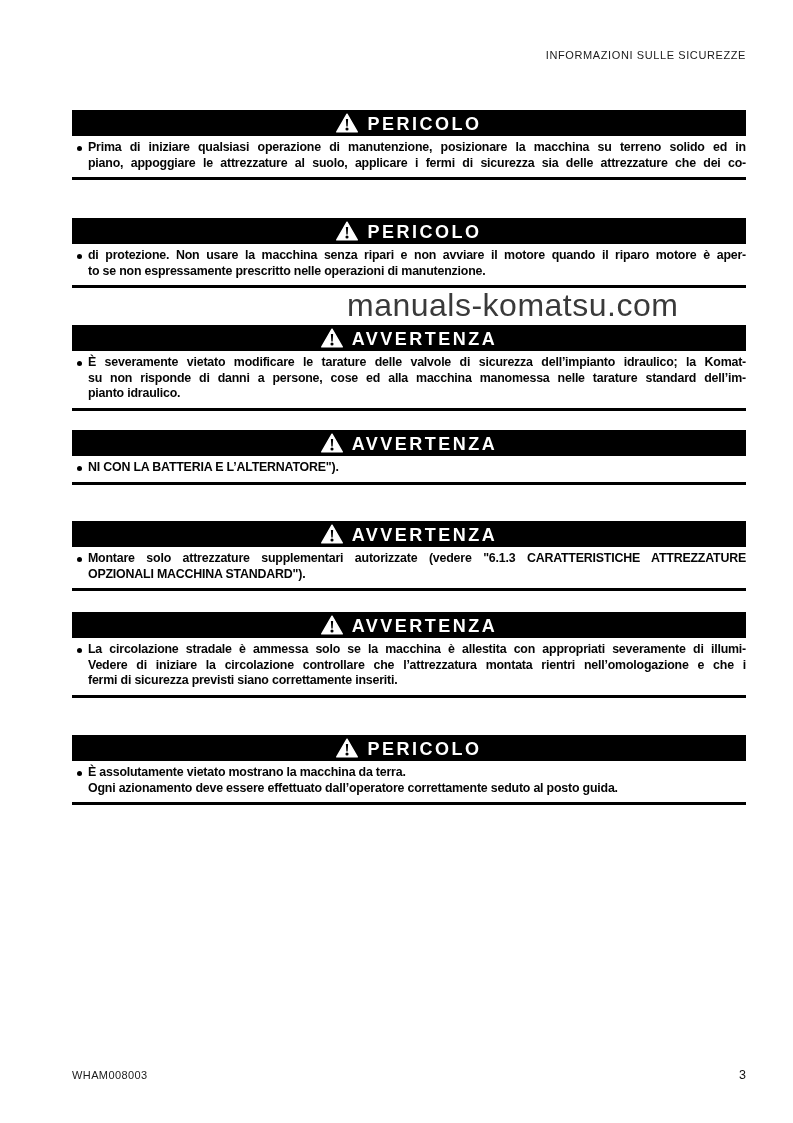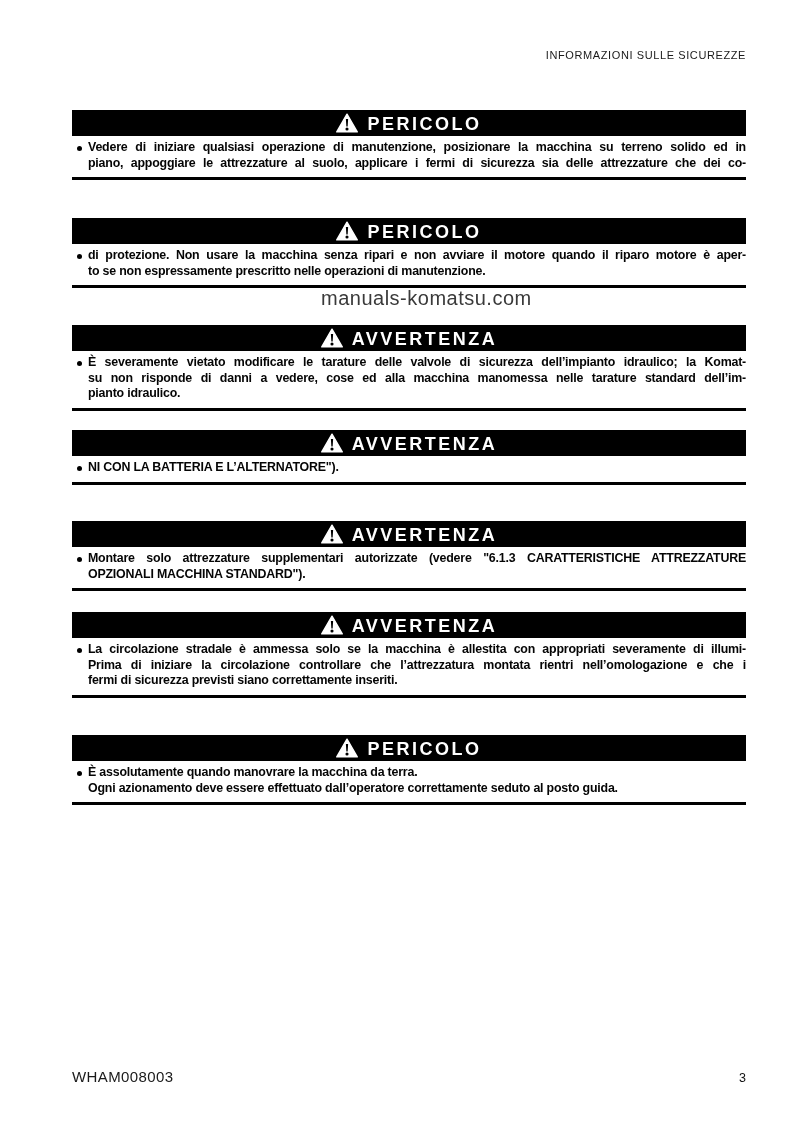--- a/index.html
+++ b/index.html
@@ -80,38 +80,38 @@
   }
   .lines .jline { text-align-last: justify; white-space: nowrap; }
   .lines .jend  { text-align-last: left; white-space: nowrap; }
   .rule {
     margin-top: 6px;
     height: 3px;
     background: #000;
   }
   .watermark {
     position: absolute;
-    left: 321px;
+    left: 347px;
     top: 287px;
-    font-size: 20px;
+    font-size: 32px;
     letter-spacing: 0.5px;
     color: #3a3a3a;
     z-index: 5;
     white-space: nowrap;
   }
   .footer {
     position: absolute;
     left: 72px;
     top: 1068px;
     width: 674px;
     display: flex;
     justify-content: space-between;
     align-items: baseline;
   }
-  .footer-code { font-size: 15px; letter-spacing: 0.4px; color: #1a1a1a; }
+  .footer-code { font-size: 11px; letter-spacing: 0.4px; color: #1a1a1a; }
   .footer-page { font-size: 12.5px; color: #111; }
 </style>
 </head>
 <body>
 
 <div class="page">
 
   <div class="header">
     <span>INFORMAZIONI SULLE SICUREZZE</span>
   </div>
@@ -124,21 +124,21 @@
           <path d="M12 0.8 L23.2 20.2 L0.8 20.2 Z" fill="#ffffff" stroke="#ffffff" stroke-width="1.5" stroke-linejoin="round"></path>
           <path d="M10.8 6 L13.2 6 L12.7 14.2 L11.3 14.2 Z" fill="#000000"></path>
           <circle cx="12" cy="17" r="1.7" fill="#000000"></circle>
         </svg>
       </span>
       <span class="banner-title">PERICOLO</span>
     </div>
     <div class="bullet-block">
       <span class="bullet"></span>
       <div class="lines">
-            <div class="jline">Vedere di iniziare qualsiasi operazione di manutenzione, posizionare la macchina su terreno solido ed in</div>
+            <div class="jline">Prima di iniziare qualsiasi operazione di manutenzione, posizionare la macchina su terreno solido ed in</div>
             <div class="jline">piano, appoggiare le attrezzature al suolo, applicare i fermi di sicurezza sia delle attrezzature che dei co-</div>
           </div>
     </div>
     <div class="rule"></div>
   </section>
 
   <section class="warn-section">
     <div class="banner">
       <span class="tri-icon">
         <svg width="22" height="20" viewBox="0 0 24 21" aria-hidden="true">
@@ -167,21 +167,21 @@
           <path d="M10.8 6 L13.2 6 L12.7 14.2 L11.3 14.2 Z" fill="#000000"></path>
           <circle cx="12" cy="17" r="1.7" fill="#000000"></circle>
         </svg>
       </span>
       <span class="banner-title">AVVERTENZA</span>
     </div>
     <div class="bullet-block">
       <span class="bullet"></span>
       <div class="lines">
             <div class="jline">È severamente vietato modificare le tarature delle valvole di sicurezza dell’impianto idraulico; la Komat-</div>
-            <div class="jline">su non risponde di danni a vedere, cose ed alla macchina manomessa nelle tarature standard dell’im-</div>
+            <div class="jline">su non risponde di danni a persone, cose ed alla macchina manomessa nelle tarature standard dell’im-</div>
             <div class="jend">pianto idraulico.</div>
           </div>
     </div>
     <div class="rule"></div>
   </section>
 
   <section class="warn-section">
     <div class="banner">
       <span class="tri-icon">
         <svg width="22" height="20" viewBox="0 0 24 21" aria-hidden="true">
@@ -230,42 +230,42 @@
           <path d="M10.8 6 L13.2 6 L12.7 14.2 L11.3 14.2 Z" fill="#000000"></path>
           <circle cx="12" cy="17" r="1.7" fill="#000000"></circle>
         </svg>
       </span>
       <span class="banner-title">AVVERTENZA</span>
     </div>
     <div class="bullet-block">
       <span class="bullet"></span>
       <div class="lines">
             <div class="jline">La circolazione stradale è ammessa solo se la macchina è allestita con appropriati severamente di illumi-</div>
-            <div class="jline">Prima di iniziare la circolazione controllare che l’attrezzatura montata rientri nell’omologazione e che i</div>
+            <div class="jline">Vedere di iniziare la circolazione controllare che l’attrezzatura montata rientri nell’omologazione e che i</div>
             <div class="jend">fermi di sicurezza previsti siano correttamente inseriti.</div>
           </div>
     </div>
     <div class="rule"></div>
   </section>
 
   <section class="warn-section">
     <div class="banner">
       <span class="tri-icon">
         <svg width="22" height="20" viewBox="0 0 24 21" aria-hidden="true">
           <path d="M12 0.8 L23.2 20.2 L0.8 20.2 Z" fill="#ffffff" stroke="#ffffff" stroke-width="1.5" stroke-linejoin="round"></path>
           <path d="M10.8 6 L13.2 6 L12.7 14.2 L11.3 14.2 Z" fill="#000000"></path>
           <circle cx="12" cy="17" r="1.7" fill="#000000"></circle>
         </svg>
       </span>
       <span class="banner-title">PERICOLO</span>
     </div>
     <div class="bullet-block">
       <span class="bullet"></span>
       <div class="lines">
-            <div class="jend">È assolutamente quando manovrare la macchina da terra.</div>
+            <div class="jend">È assolutamente vietato mostrano la macchina da terra.</div>
             <div class="jend">Ogni azionamento deve essere effettuato dall’operatore correttamente seduto al posto guida.</div>
           </div>
     </div>
     <div class="rule"></div>
   </section>
 </div>
 
   <div class="watermark">manuals-komatsu.com</div>
 
   <div class="footer">

